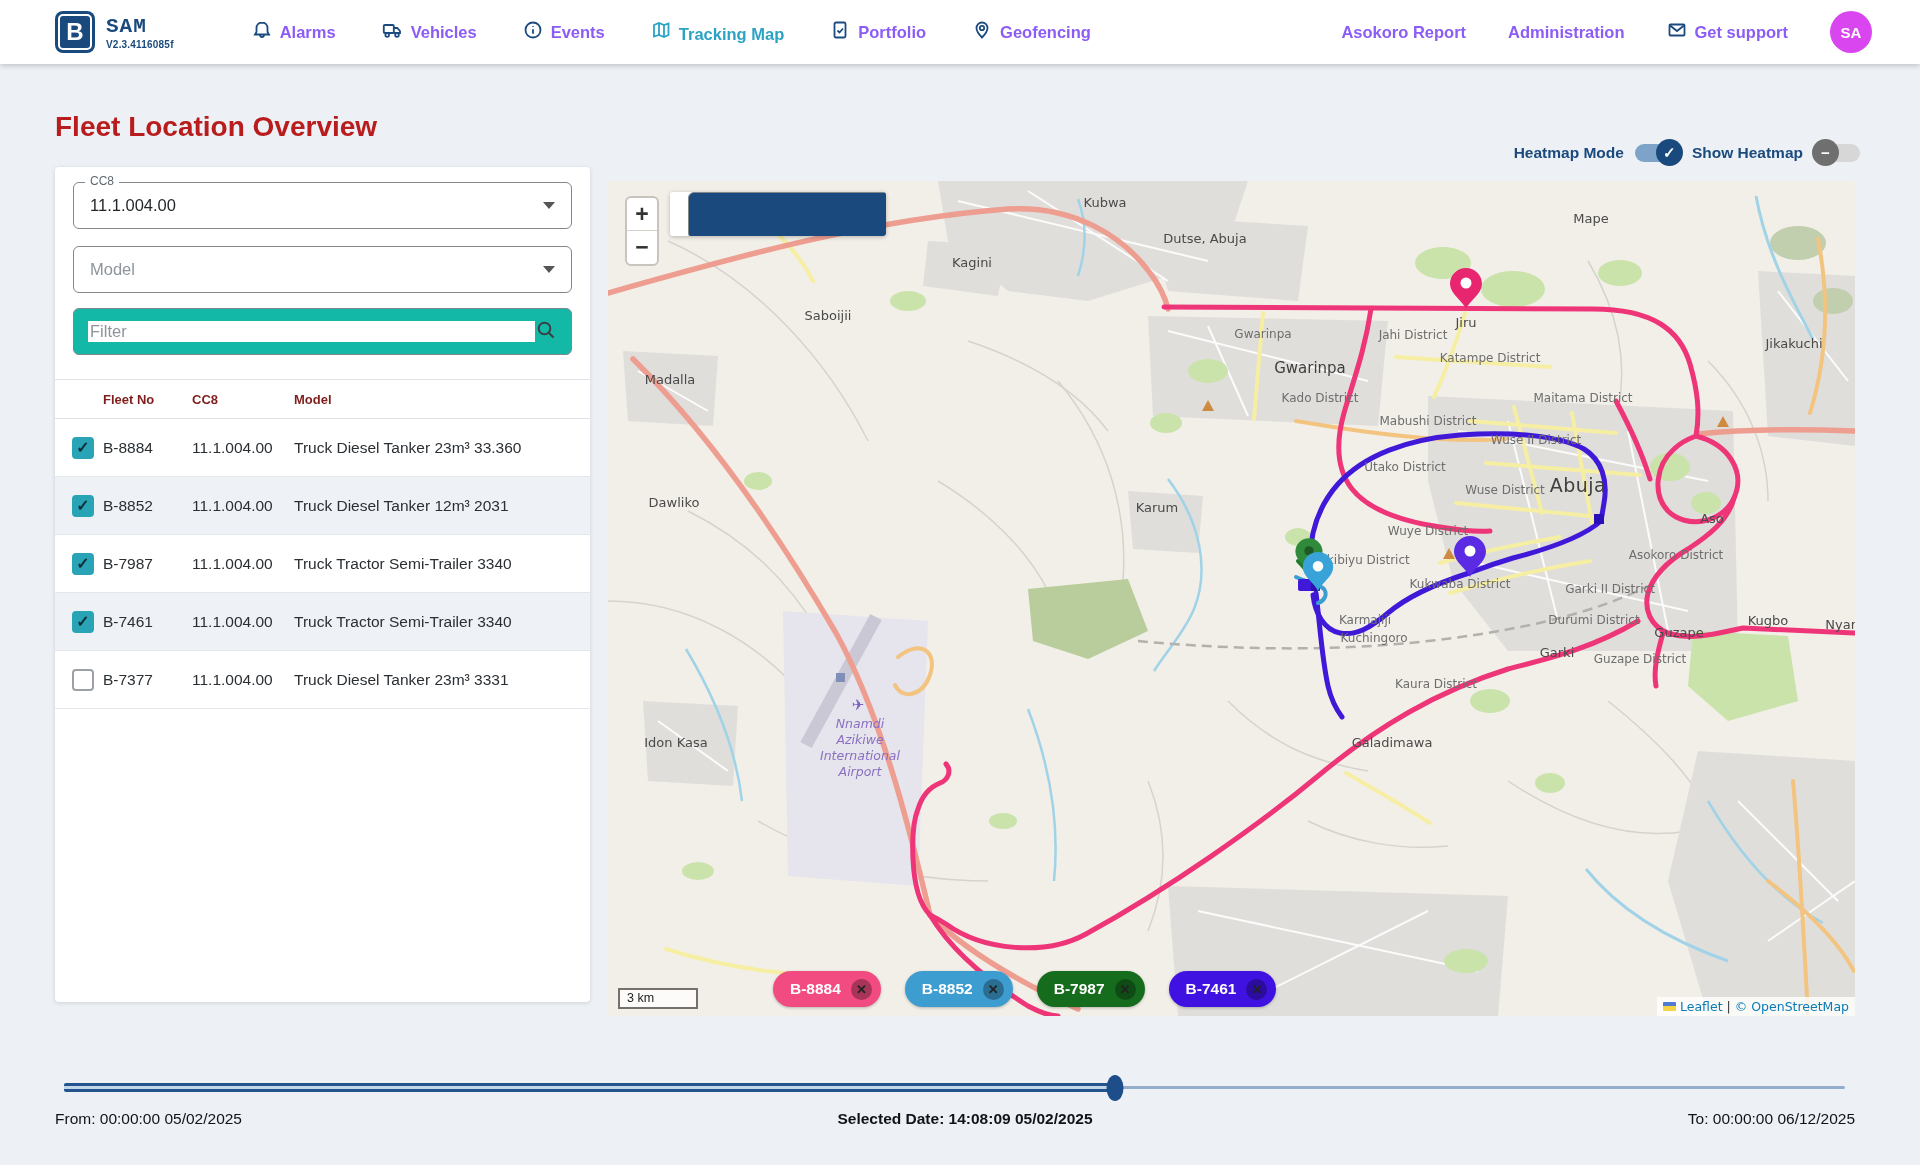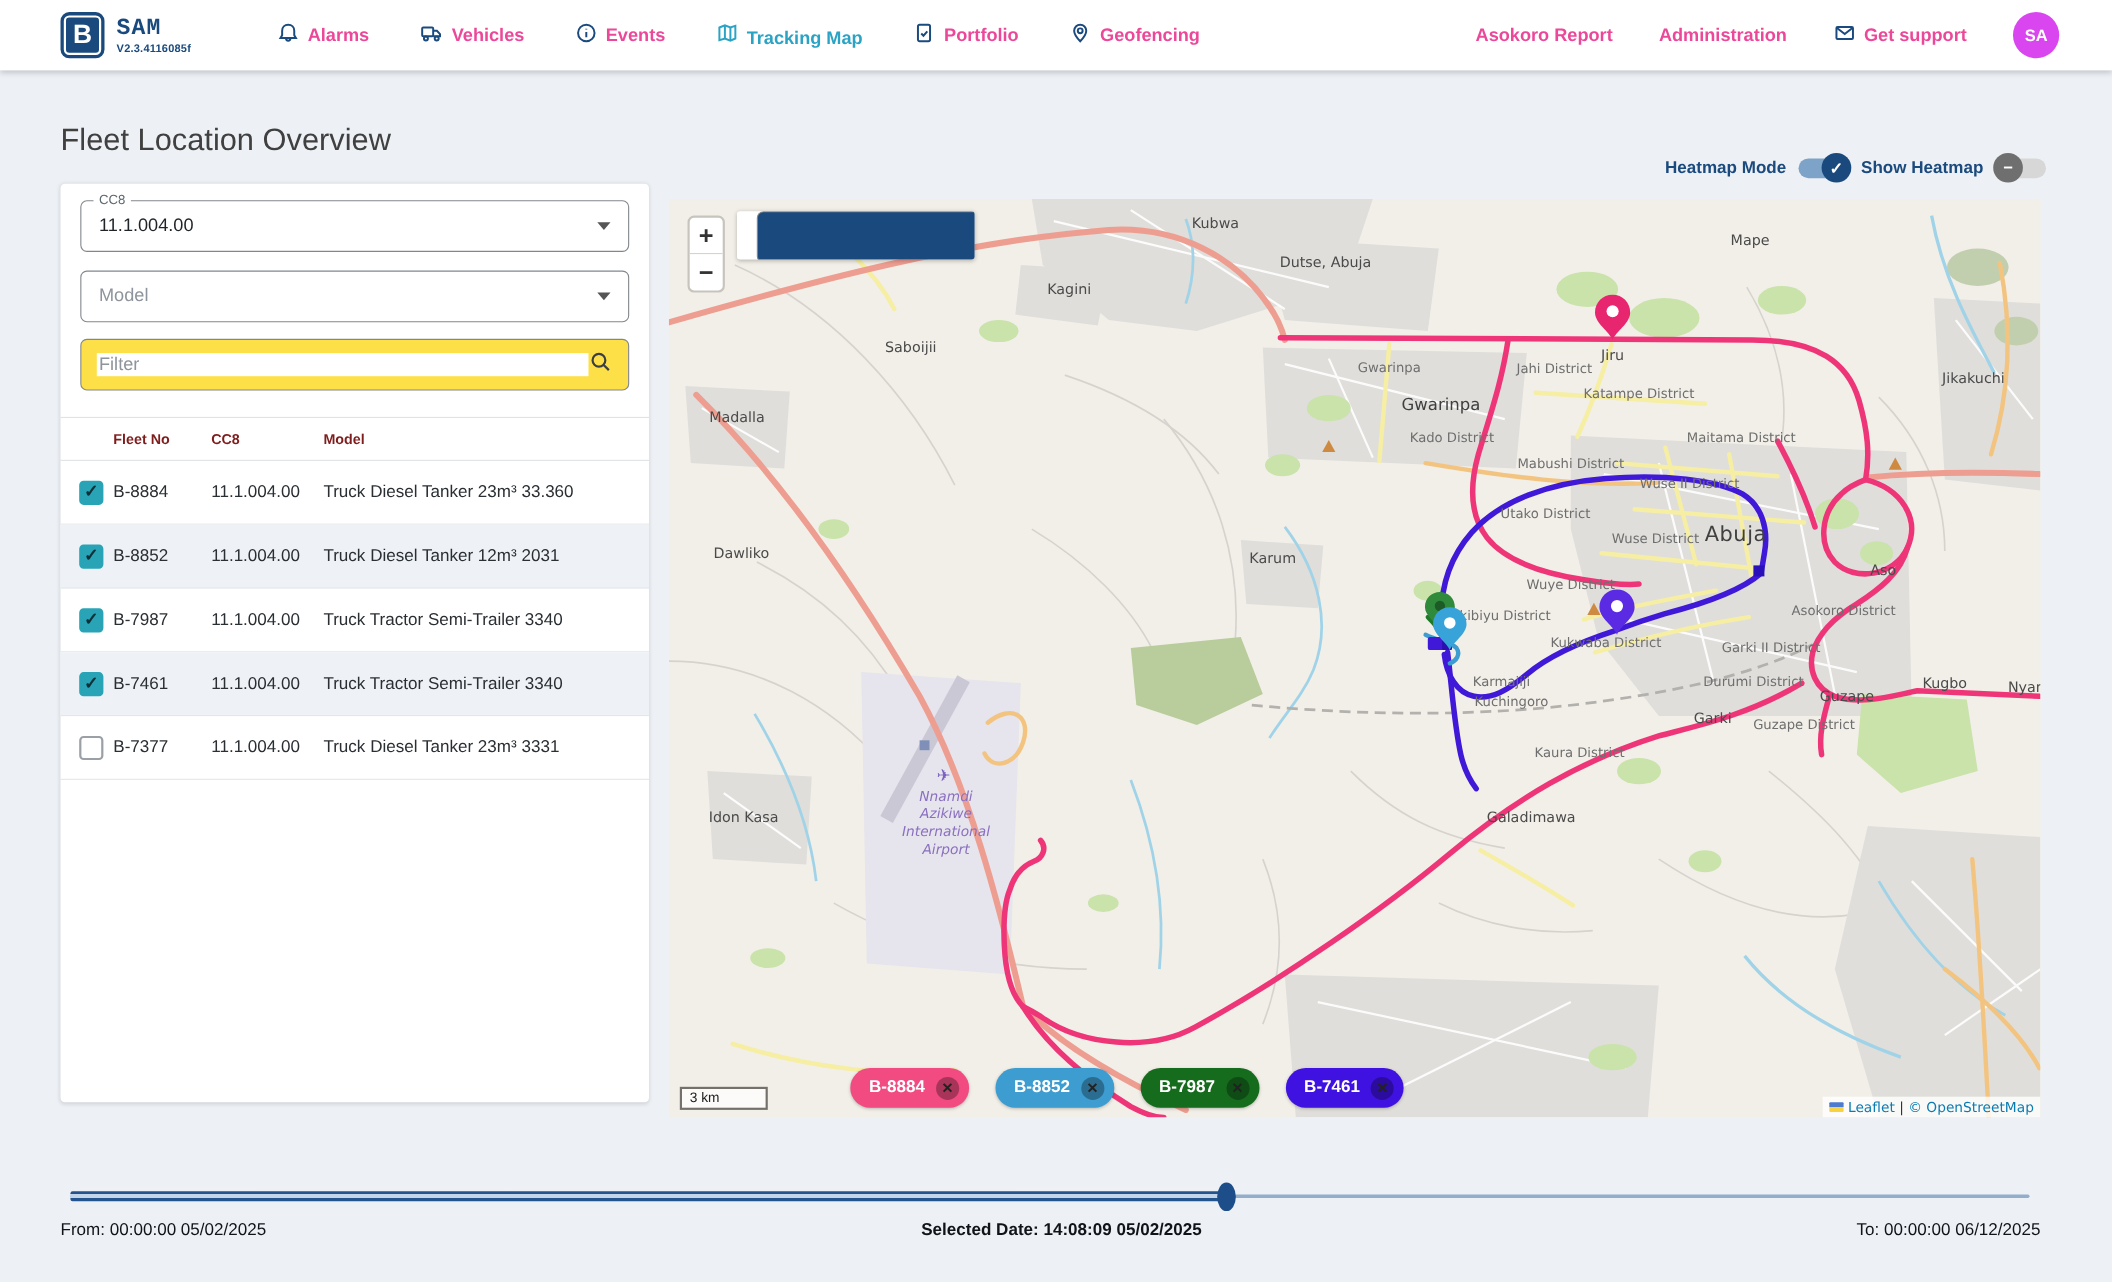--- a/index.html
+++ b/index.html
@@ -17,31 +17,31 @@
   .brand { display:flex; align-items:center; gap:11px; }
   .brand-logo {
     width:40px; height:42px; background:#1a4a7d; border-radius:8px; position:relative;
     display:flex; align-items:center; justify-content:center;
   }
   .brand-logo::before { content:""; position:absolute; inset:3px; border:2px solid #fff; border-radius:5px; }
   .brand-logo span { color:#fff; font-weight:bold; font-size:24px; position:relative; }
   .brand-name { color:#1a4a7d; font-weight:bold; font-size:21px; line-height:24px; letter-spacing:1px;font-family:Liberation Mono, monospace; }
   .brand-ver { color:#1a4a7d; font-weight:bold; font-size:10px; letter-spacing:.2px; }
   .nav-items { display:flex; align-items:center; gap:46px; margin-left:78px; }
-  .nav-item { display:flex; align-items:center; gap:8px; color:#ec4899; font-weight:bold; font-size:16.5px; cursor:pointer; white-space:nowrap; }
+  .nav-item { display:flex; align-items:center; gap:8px; color:#8b5cf6; font-weight:bold; font-size:16.5px; cursor:pointer; white-space:nowrap; }
   .nav-item svg { stroke:#1b4a7e; }
   .nav-item.active { color:#2ba3c4;align-items:flex-end; }
   .nav-item.active svg { stroke:#2ba3c4; }
   .nav-right { margin-left:auto; display:flex; align-items:center; gap:42px; }
   .avatar {
     width:42px; height:42px; border-radius:50%; background:#d946ef; color:#fff;
     display:flex; align-items:center; justify-content:center; font-size:15px; font-weight:bold;
   }
   
-  .page-title { position:absolute; top:92px; left:55px; font-size:28px; font-weight:normal; color:#404040; }
+  .page-title { position:absolute; top:92px; left:55px; font-size:28px; font-weight:bold; color:#b91c1c; }
   .toggles { position:absolute; top:144px; right:60px; display:flex; align-items:center; gap:11px; z-index:20; }
   .toggle-label { color:#1b4a7e; font-weight:bold; font-size:15.5px; }
   .switch { width:46px; height:18px; border-radius:10px; position:relative; cursor:pointer; }
   .switch .knob {
     width:27px; height:27px; border-radius:50%; position:absolute; top:-5px;
     display:flex; align-items:center; justify-content:center; color:#fff; font-size:15px; font-weight:bold;
   }
   .switch.on { background:#7ea3c9; } .switch.on .knob { right:-2px; background:#1a4a7d; }
   .switch.off { background:#d7d7d7; } .switch.off .knob { left:-2px; background:#6f6f6f; }
   
@@ -52,21 +52,21 @@
   .sel {
     position:absolute; left:18px; width:499px; height:47px; border:1.5px solid #82878c;
     border-radius:6px; background:#fff; display:flex; align-items:center; padding:0 16px; cursor:pointer;
   }
   .sel .flabel { position:absolute; top:-9px; left:11px; background:#fff; padding:0 5px; font-size:12px; color:#5e686f; }
   .sel .val { font-size:16.5px; color:#1f2428; }
   .sel .ph  { font-size:16.5px; color:#8d949b; }
   .sel .arrow { margin-left:auto; width:0; height:0; border-left:6px solid transparent; border-right:6px solid transparent; border-top:7px solid #555; }
   .filter-box {
     position:absolute; left:18px; top:141px; width:499px; height:47px; border:1.5px solid #82878c;
-    border-radius:6px; background:#fde047; display:flex; align-items:center; padding:0 14px;
+    border-radius:6px; background:#14b8a6; display:flex; align-items:center; padding:0 14px;
   }
   .filter-box input { border:none; outline:none; flex:1; font-size:16.5px; font-family:inherit; color:#1f2428; }
   .filter-box input::placeholder { color:#8d949b; }
   
   .vtable { position:absolute; left:0; top:212px; width:535px; }
   .thead, .trow { display:grid; grid-template-columns:31px 89px 102px 1fr; align-items:center; padding-left:17px; }
   .thead { height:40px; border-top:1px solid #dfe3e6; border-bottom:1px solid #dfe3e6; }
   .thead span { font-size:13px; font-weight:bold; color:#7f1d1d; }
   .trow { height:58px; border-bottom:1px solid #e4e7ea; font-size:15.5px; color:#2a2f33; cursor:pointer; }
   .trow:nth-child(odd) { background:#eef2f6; }

